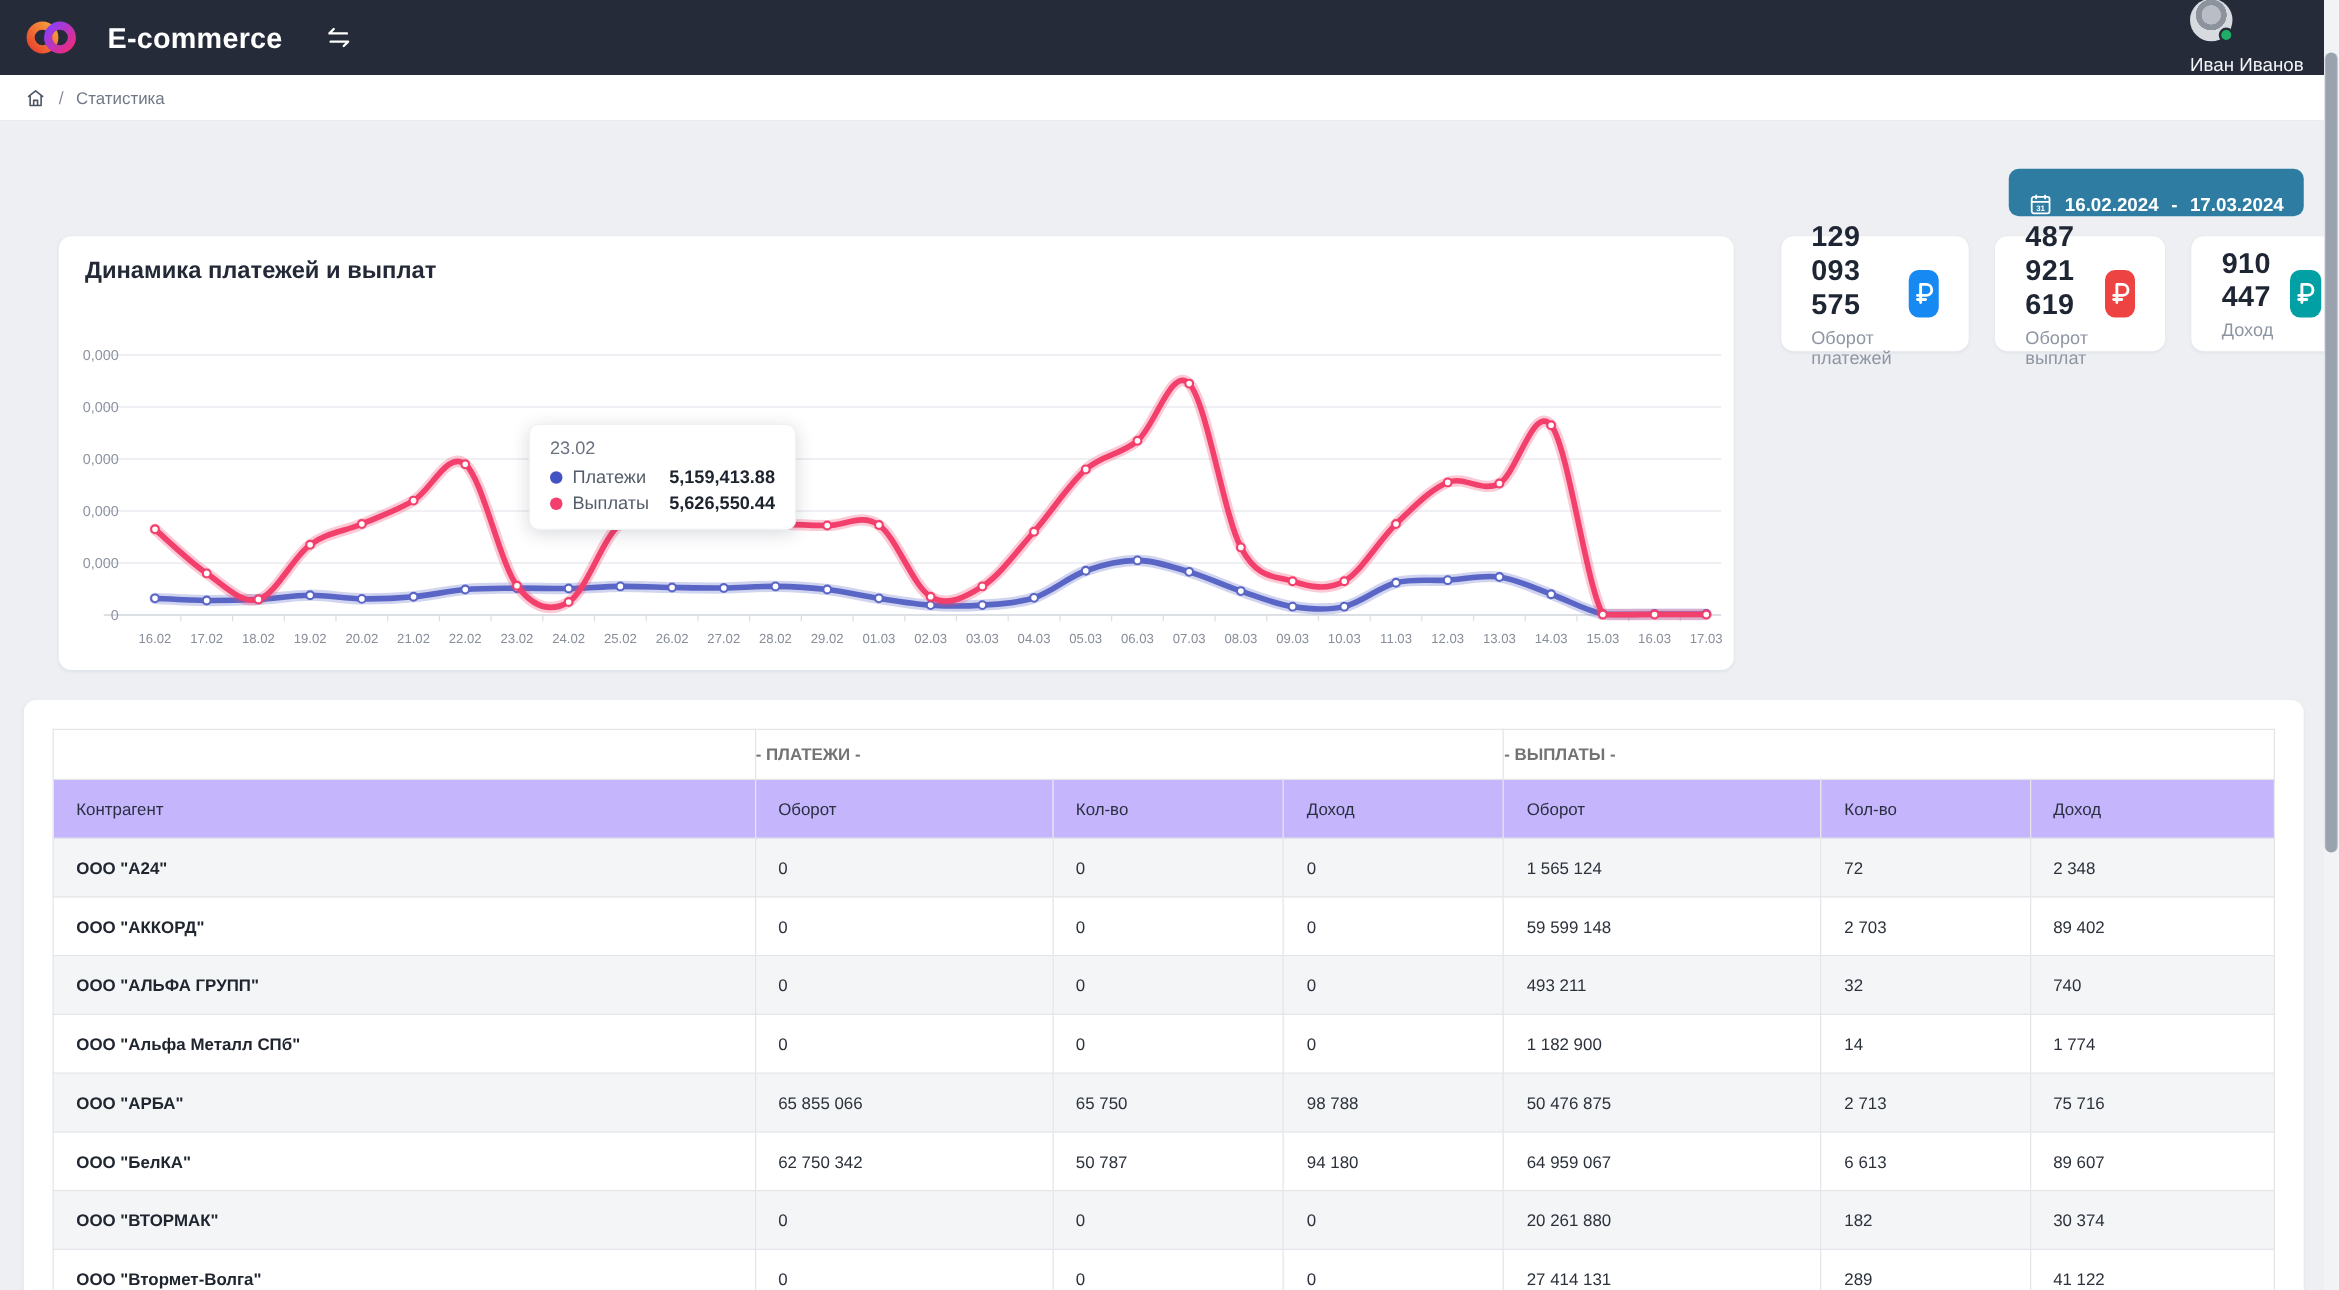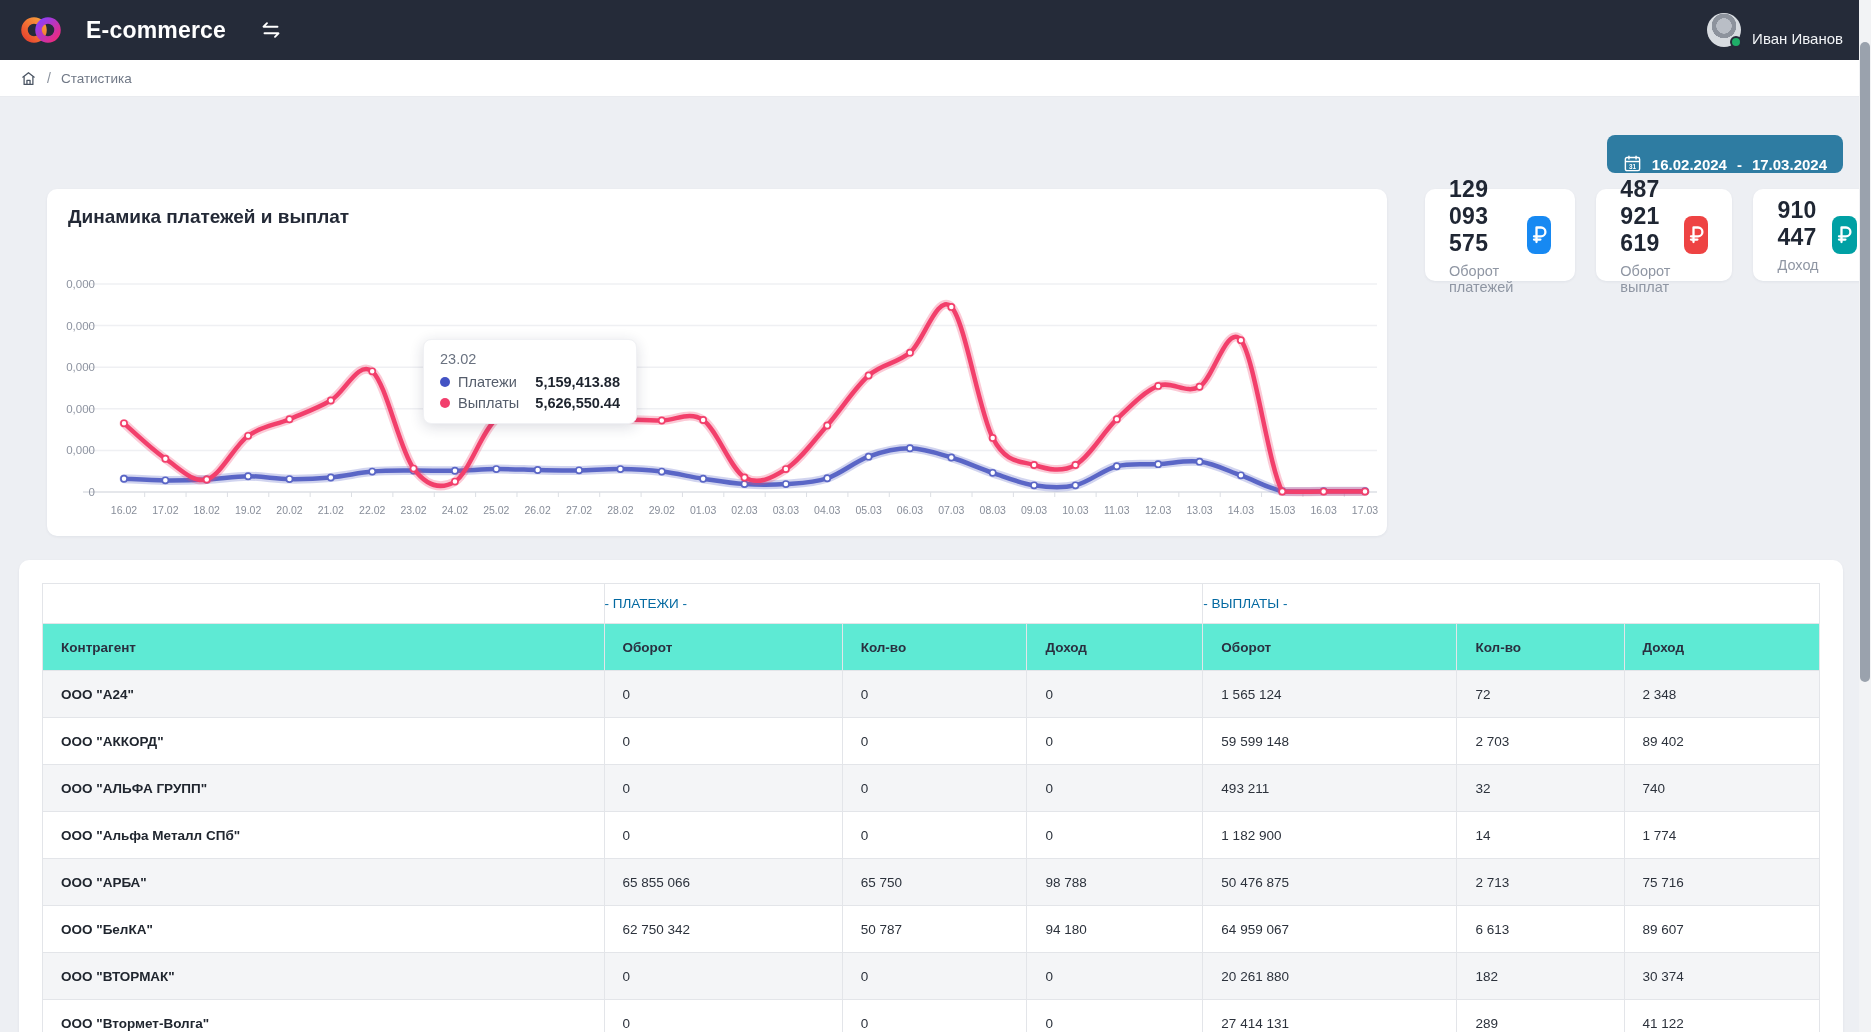--- a/index.html
+++ b/index.html
@@ -4,21 +4,21 @@
 <style>
   * { margin:0; padding:0; box-sizing:border-box; }
   html,body { width:1871px; height:1032px; overflow:hidden; }
   body { font-family:"Liberation Sans","DejaVu Sans",sans-serif; background:#edeff3; color:#242a33; }
 
   
   .topbar { height:60px; background:#252b39; display:flex; align-items:center; padding:0 28px 0 20px; }
   .brand { display:flex; align-items:center; gap:24px; }
   .brand-title { color:#fff; font-size:23px; font-weight:700; letter-spacing:.2px; }
   .swap-btn { margin-left:34px; background:none; border:none; cursor:pointer; display:flex; align-items:center; }
-  .topbar-right { margin-left:auto; display:flex; align-items:flex-end; gap:11px; }
+  .topbar-right { margin-left:auto; display:flex; align-items:flex-start; gap:11px;flex-direction:column; }
   .avatar-wrap { position:relative; width:34px; height:34px; }
   .avatar { width:34px; height:34px; border-radius:50%;
             background:radial-gradient(circle at 50% 38%, #b9bec6 0 28%, #8d939d 29% 45%, #d7dbe0 46% 100%); }
   .status-dot { position:absolute; right:-1px; bottom:-1px; width:12px; height:12px; border-radius:50%;
                 background:#1fae68; border:2px solid #252b39; }
   .user-name { color:#f2f4f7; font-size:15px; }
 
   
   .breadcrumbs { height:37px; background:#fff; display:flex; align-items:center; gap:10px; padding:0 20px; border-bottom:1px solid #e9ebef; }
   .crumb-sep { color:#8a919d; font-size:14px; }
@@ -51,22 +51,22 @@
   .stats-col { display:flex; gap:21px; width:418px; }
   .stat-card { height:92px; display:flex; align-items:center; padding:0 24px; }
   .stat-num { font-size:23px; font-weight:700; color:#1f2633; letter-spacing:.3px; }
   .stat-label { font-size:14.5px; color:#8f96a3; margin-top:6px; }
   .stat-icon { margin-left:auto; width:38px; height:38px; border-radius:8px; display:flex; align-items:center; justify-content:center; }
 
   
   .table-card { margin-top:24px; padding:23px; }
   table.data { width:100%; border-collapse:collapse; table-layout:fixed; }
   table.data th, table.data td { border:1px solid #e3e5e9; font-size:13.5px; text-align:left; }
-  .group-row th { height:40px; text-align:center; font-weight:400; color:#0369a1; background:#fff; }
-  .cols-row th { height:47px; padding-left:18px; background:#5eead4; color:#2a3040; font-weight:700; }
+  .group-row th { height:40px; text-align:center; font-weight:700; color:#737373; background:#fff; }
+  .cols-row th { height:47px; padding-left:18px; background:#c4b5fd; color:#2a3040; font-weight:400; }
   tbody td { height:47px; padding-left:18px; color:#2c323c; }
   tbody td.c-name { font-weight:700; color:#20262f; }
   tbody tr:nth-child(odd) { background:#f4f5f7; }
 
   
   .scrollbar-track { position:fixed; top:0; right:0; width:12px; height:1032px; background:#f2f3f5; z-index:50; }
   .scrollbar-thumb { position:absolute; top:42px; left:1px; width:10px; height:640px; border-radius:6px; background:#9aa2ad; }
 </style>
 </head>
 <body>

